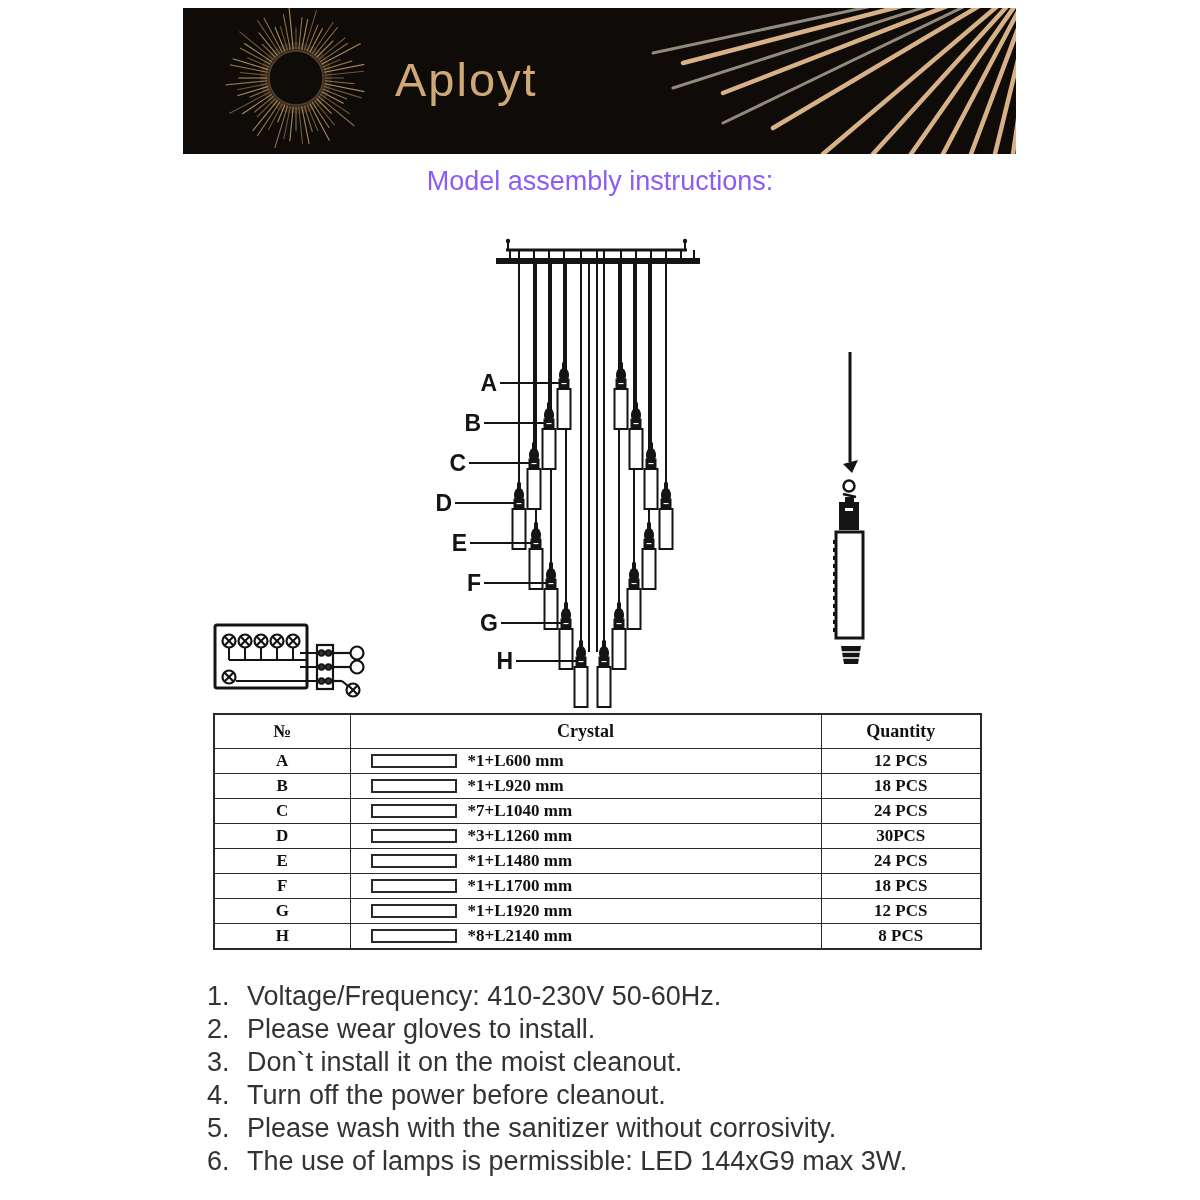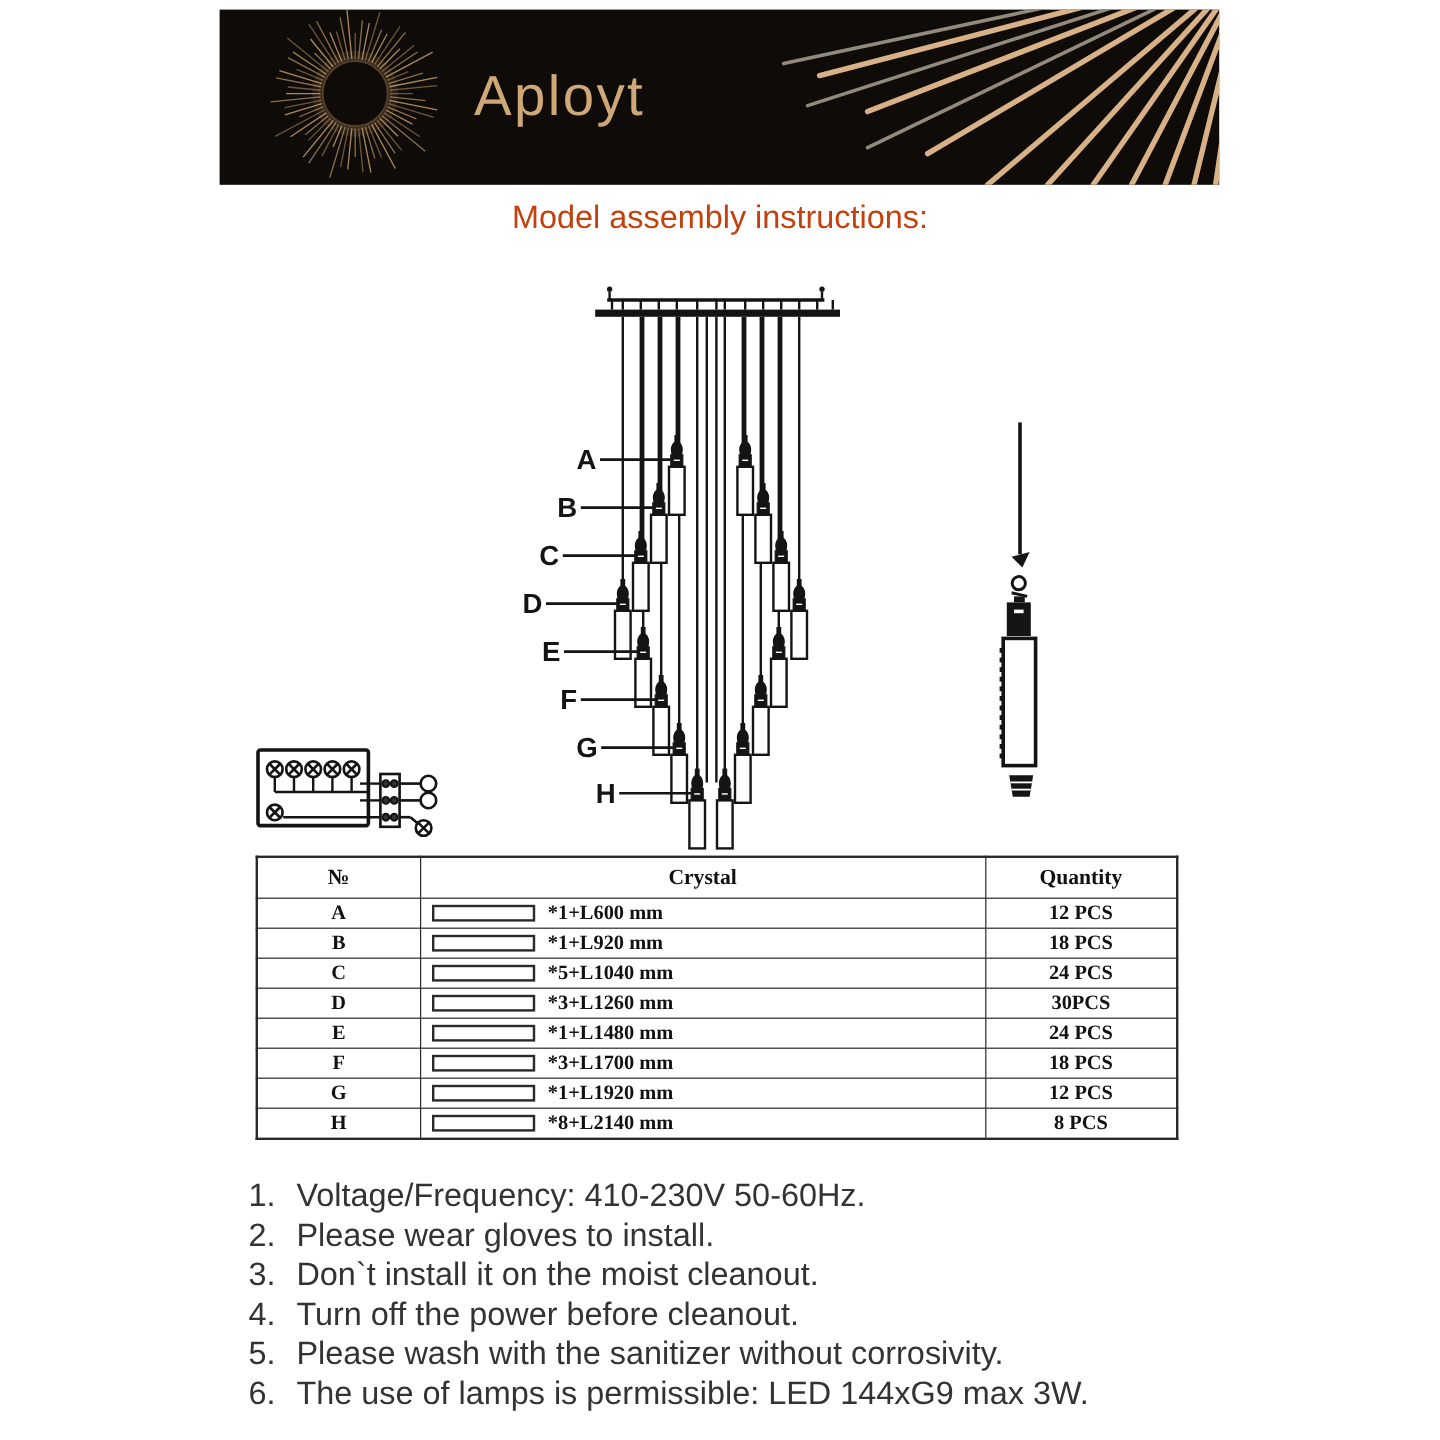--- a/index.html
+++ b/index.html
@@ -7,36 +7,36 @@
         font-family:"Liberation Sans",sans-serif;border-radius:24px;}
 
   
   #banner{position:absolute;left:183px;top:8px;width:833px;height:146px;background:#0e0b09;}
   #banner svg{position:absolute;left:0;top:0;}
   #brand{position:absolute;left:212px;top:44px;font-size:47px;letter-spacing:2px;
          color:#cfa878;font-weight:400;}
 
   
   #title{position:absolute;left:0;top:166px;width:1200px;text-align:center;
-         color:#c2410c;font-size:27px;line-height:31px;}
+         color:#8b5cf6;font-size:27px;line-height:31px;}
 
   
   #diagram{position:absolute;left:0;top:0;width:1200px;height:1200px;pointer-events:none;}
 
   
   #parts-table{position:absolute;left:213px;top:713px;width:767px;border-collapse:collapse;
                table-layout:fixed;font-family:"Liberation Serif","DejaVu Serif",serif;color:#111;}
   #parts-table th,#parts-table td{border:1.6px solid #2a2a2a;padding:0;overflow:hidden;}
   #parts-table{border:2.5px solid #2a2a2a;}
   #parts-table th{height:33px;font-size:18px;font-weight:bold;}
   #parts-table td{height:24px;font-size:17px;font-weight:bold;text-align:center;}
   #parts-table col.c-no{width:136px;}
   #parts-table col.c-crystal{width:471px;}
   #parts-table col.c-qty{width:160px;}
-  .crystal-cell{display:flex;align-items:center;justify-content:flex-start;padding-left:9px;}
+  .crystal-cell{display:flex;align-items:center;justify-content:flex-start;padding-left:20px;}
   .crystal-icon{display:inline-block;width:82px;height:10px;border:2px solid #2a2a2a;
                 background:#fff;margin-right:11px;flex:0 0 auto;}
   .crystal-text{font-weight:bold;}
 
   
   #instructions{position:absolute;left:207px;top:980px;width:860px;color:#333;}
   .instr-row{display:flex;align-items:flex-start;line-height:33px;font-size:27px;}
   .instr-num{flex:0 0 40px;}
   .instr-text{flex:1 1 auto;}
 </style>
@@ -358,21 +358,21 @@
               <span class="crystal-text">*1+L920 mm</span>
             </div>
           </td>
         <td>18 PCS</td>
       </tr>
       <tr>
         <td>C</td>
         <td>
             <div class="crystal-cell">
               <span class="crystal-icon"></span>
-              <span class="crystal-text">*5+L1040 mm</span>
+              <span class="crystal-text">*7+L1040 mm</span>
             </div>
           </td>
         <td>24 PCS</td>
       </tr>
       <tr>
         <td>D</td>
         <td>
             <div class="crystal-cell">
               <span class="crystal-icon"></span>
               <span class="crystal-text">*3+L1260 mm</span>
@@ -388,21 +388,21 @@
               <span class="crystal-text">*1+L1480 mm</span>
             </div>
           </td>
         <td>24 PCS</td>
       </tr>
       <tr>
         <td>F</td>
         <td>
             <div class="crystal-cell">
               <span class="crystal-icon"></span>
-              <span class="crystal-text">*3+L1700 mm</span>
+              <span class="crystal-text">*1+L1700 mm</span>
             </div>
           </td>
         <td>18 PCS</td>
       </tr>
       <tr>
         <td>G</td>
         <td>
             <div class="crystal-cell">
               <span class="crystal-icon"></span>
               <span class="crystal-text">*1+L1920 mm</span>

